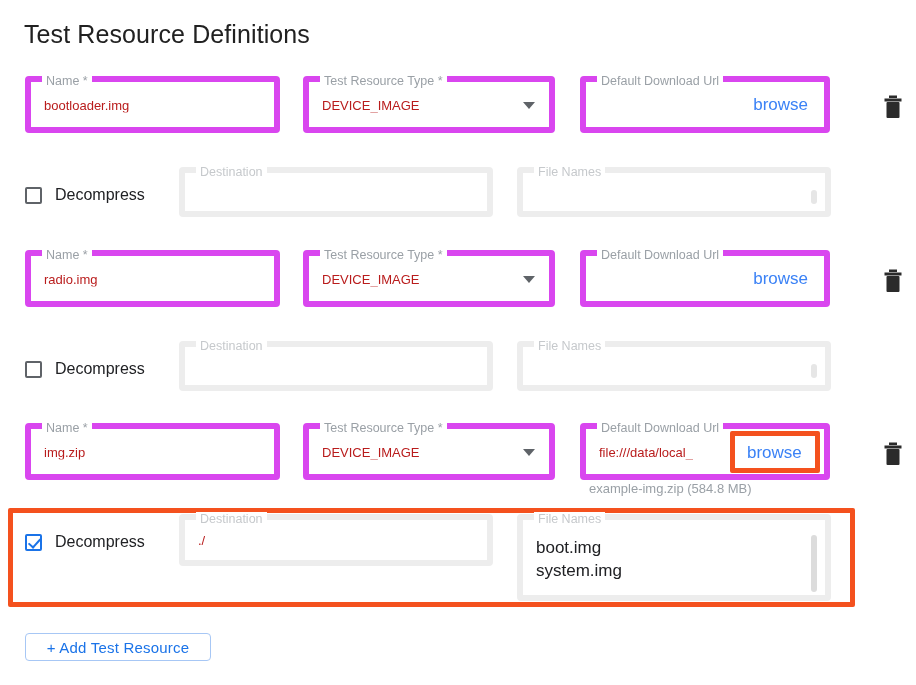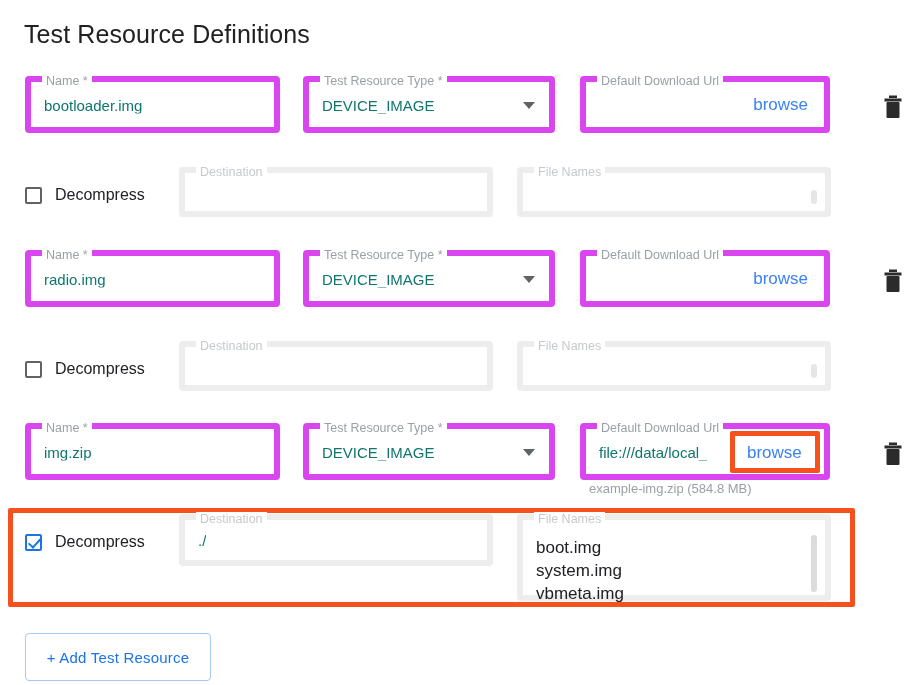--- a/index.html
+++ b/index.html
@@ -38,22 +38,22 @@
     padding: 0 4px;
     font-size: 12.5px;
     color: #9aa0a6;
     white-space: nowrap;
     line-height: 14px;
   }
   .field .value {
     position: absolute;
     left: 13px; top: 50%;
     transform: translateY(-50%);
-    font-size: 15px;
-    color: #0f766e;
+    font-size: 13px;
+    color: #b91c1c;
     white-space: nowrap;
     overflow: hidden;
   }
   .field.soft { border-color: #ededed; }
   .field.soft .legend { color: #c6c9cc; }
 
   
   .arrow {
     position: absolute;
     right: 14px; top: 50%;
@@ -291,20 +291,19 @@
   <div class="field soft" style="left:179px; top:514px; width:314px; height:52px;">
     <span class="legend">Destination</span>
     <span class="value">./</span>
   </div>
 
   <div class="field soft" style="left:517px; top:514px; width:314px; height:87px;">
     <span class="legend">File Names</span>
     <div class="ta-lines">
       <div>boot.img</div>
       <div>system.img</div>
-      <div>vbmeta.img</div>
     </div>
     <span class="scroll-thumb" style="height:57px; top:15px;"></span>
   </div>
 
-  <button class="add-btn" style="left:25px; top:633px; width:186px; height:48px;">+ Add Test Resource</button>
+  <button class="add-btn" style="left:25px; top:633px; width:186px; height:28px;">+ Add Test Resource</button>
 
 </div>
 
 </body></html>

